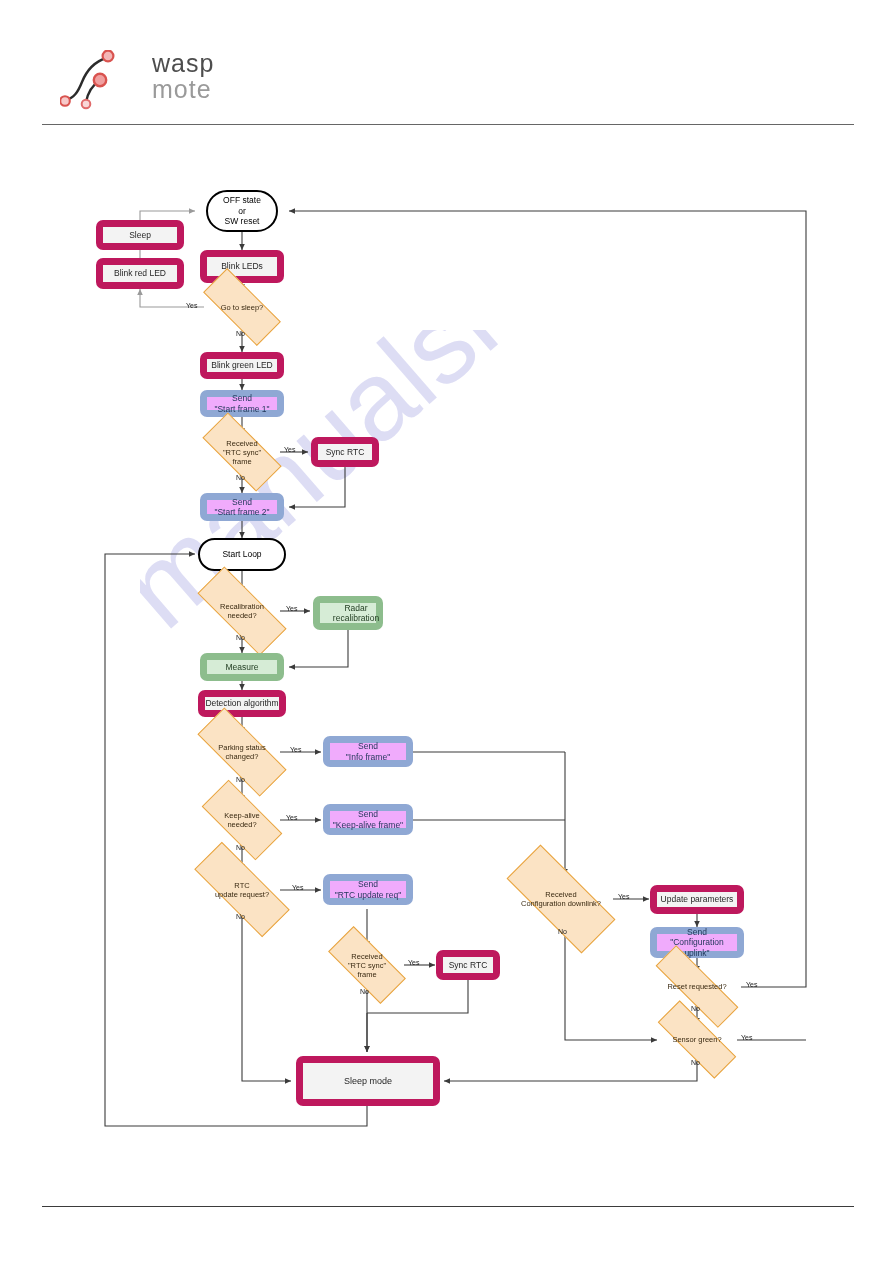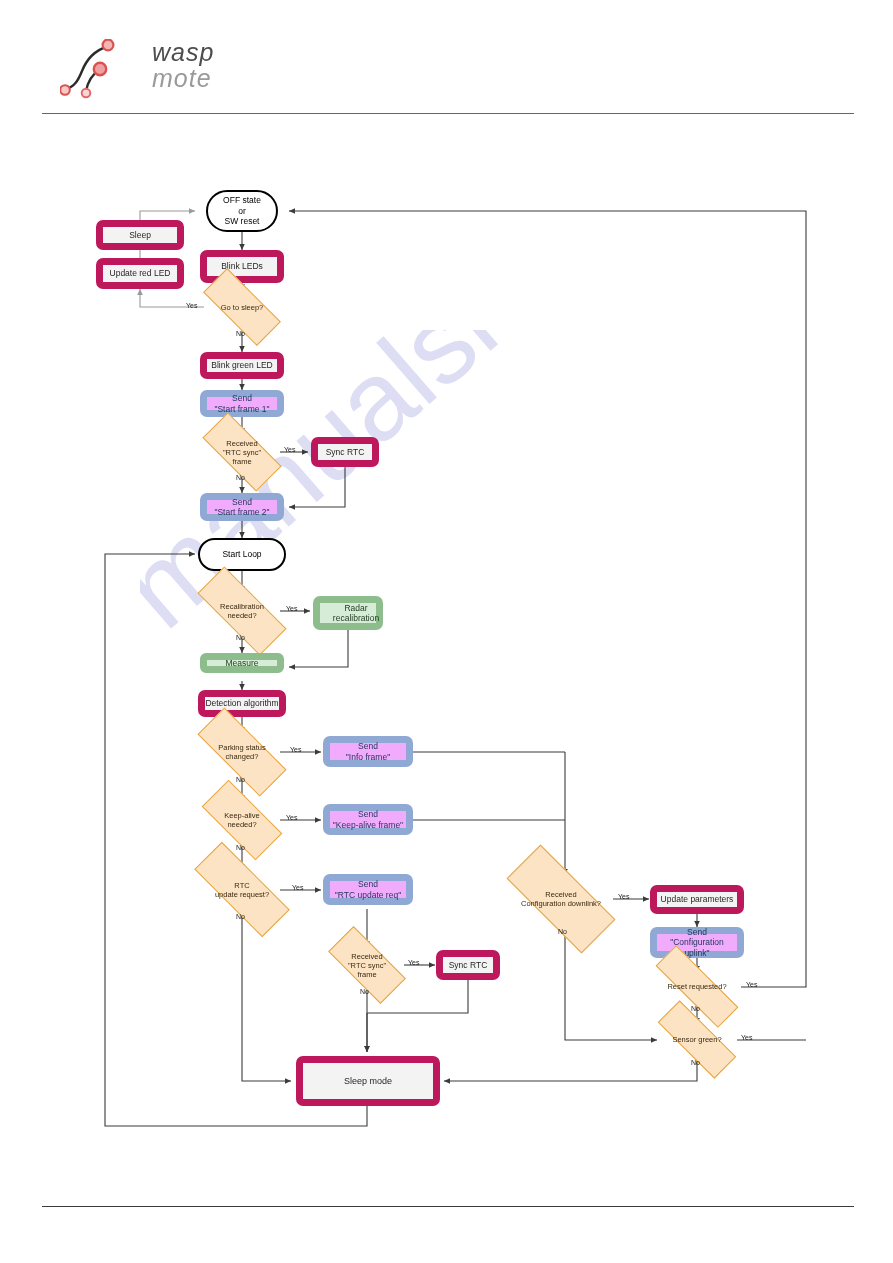--- a/index.html
+++ b/index.html
@@ -1,21 +1,21 @@
 <!DOCTYPE html>
 <html><head>
 <meta charset="utf-8">
 <title>Waspmote Flowchart</title>
 <style>
   html,body{margin:0;padding:0;background:#ffffff;}
   body{width:893px;height:1263px;position:relative;overflow:hidden;
        font-family:"Liberation Sans","DejaVu Sans",sans-serif;}
 
   
-  #header{position:absolute;left:0;top:1px;width:809px;height:120px;font-style:italic;}
+  #header{position:absolute;left:0;top:12px;width:809px;height:120px;}
   #logo{position:absolute;left:60px;top:38px;width:210px;height:62px;}
   #logo .wordmark{position:absolute;left:92px;top:0;}
   #logo .w1{font-size:25px;letter-spacing:1px;color:#4d4d4d;line-height:26px;}
   #logo .w2{font-size:25px;letter-spacing:1px;color:#9a9a9a;line-height:26px;}
   #header-rule{position:absolute;left:42px;top:112px;width:812px;height:0;
                border-top:1px solid #666;}
   #footer-rule{position:absolute;left:42px;top:1206px;width:812px;height:0;
                border-top:1px solid #3b3b3b;}
 
   
@@ -180,21 +180,21 @@
       <path d="M132,220 L132,211 L187,211" marker-end="url(#ahl)"></path>
     </g>
   </svg>
 
   <div class="node term" style="left:198px;top:190px;width:72px;height:42px;">OFF state
 or
 SW reset</div>
 
   <div class="node proc" style="left:88px;top:220px;width:88px;height:30px;">Sleep</div>
 
-  <div class="node proc" style="left:88px;top:258px;width:88px;height:31px;">Update red LED</div>
+  <div class="node proc" style="left:88px;top:258px;width:88px;height:31px;">Blink red LED</div>
 
   <div class="node proc" style="left:192px;top:250px;width:84px;height:33px;">Blink LEDs</div>
 
   <div class="node dec" style="left:196px;top:290px;width:76px;height:34px;">
     <div class="dshape"></div>
     <div class="dtext">Go to sleep?</div>
   </div>
 
   <div class="node proc" style="left:192px;top:352px;width:84px;height:27px;">Blink green LED</div>
 
@@ -217,21 +217,21 @@
 
   <div class="node dec" style="left:190px;top:592px;width:88px;height:38px;">
     <div class="dshape"></div>
     <div class="dtext">Recalibration
 needed?</div>
   </div>
 
   <div class="node proc green" style="left:305px;top:596px;width:70px;height:34px;padding-left:16px;">Radar
 recalibration</div>
 
-  <div class="node proc green" style="left:192px;top:653px;width:84px;height:20px;border-radius:6px;">Measure</div>
+  <div class="node proc green" style="left:192px;top:653px;width:84px;height:28px;">Measure</div>
 
   <div class="node proc" style="left:190px;top:690px;width:88px;height:27px;">Detection algorithm</div>
 
   <div class="node dec" style="left:190px;top:733px;width:88px;height:38px;">
     <div class="dshape"></div>
     <div class="dtext">Parking status
 changed?</div>
   </div>
 
   <div class="node proc blue" style="left:315px;top:736px;width:90px;height:31px;">Send

